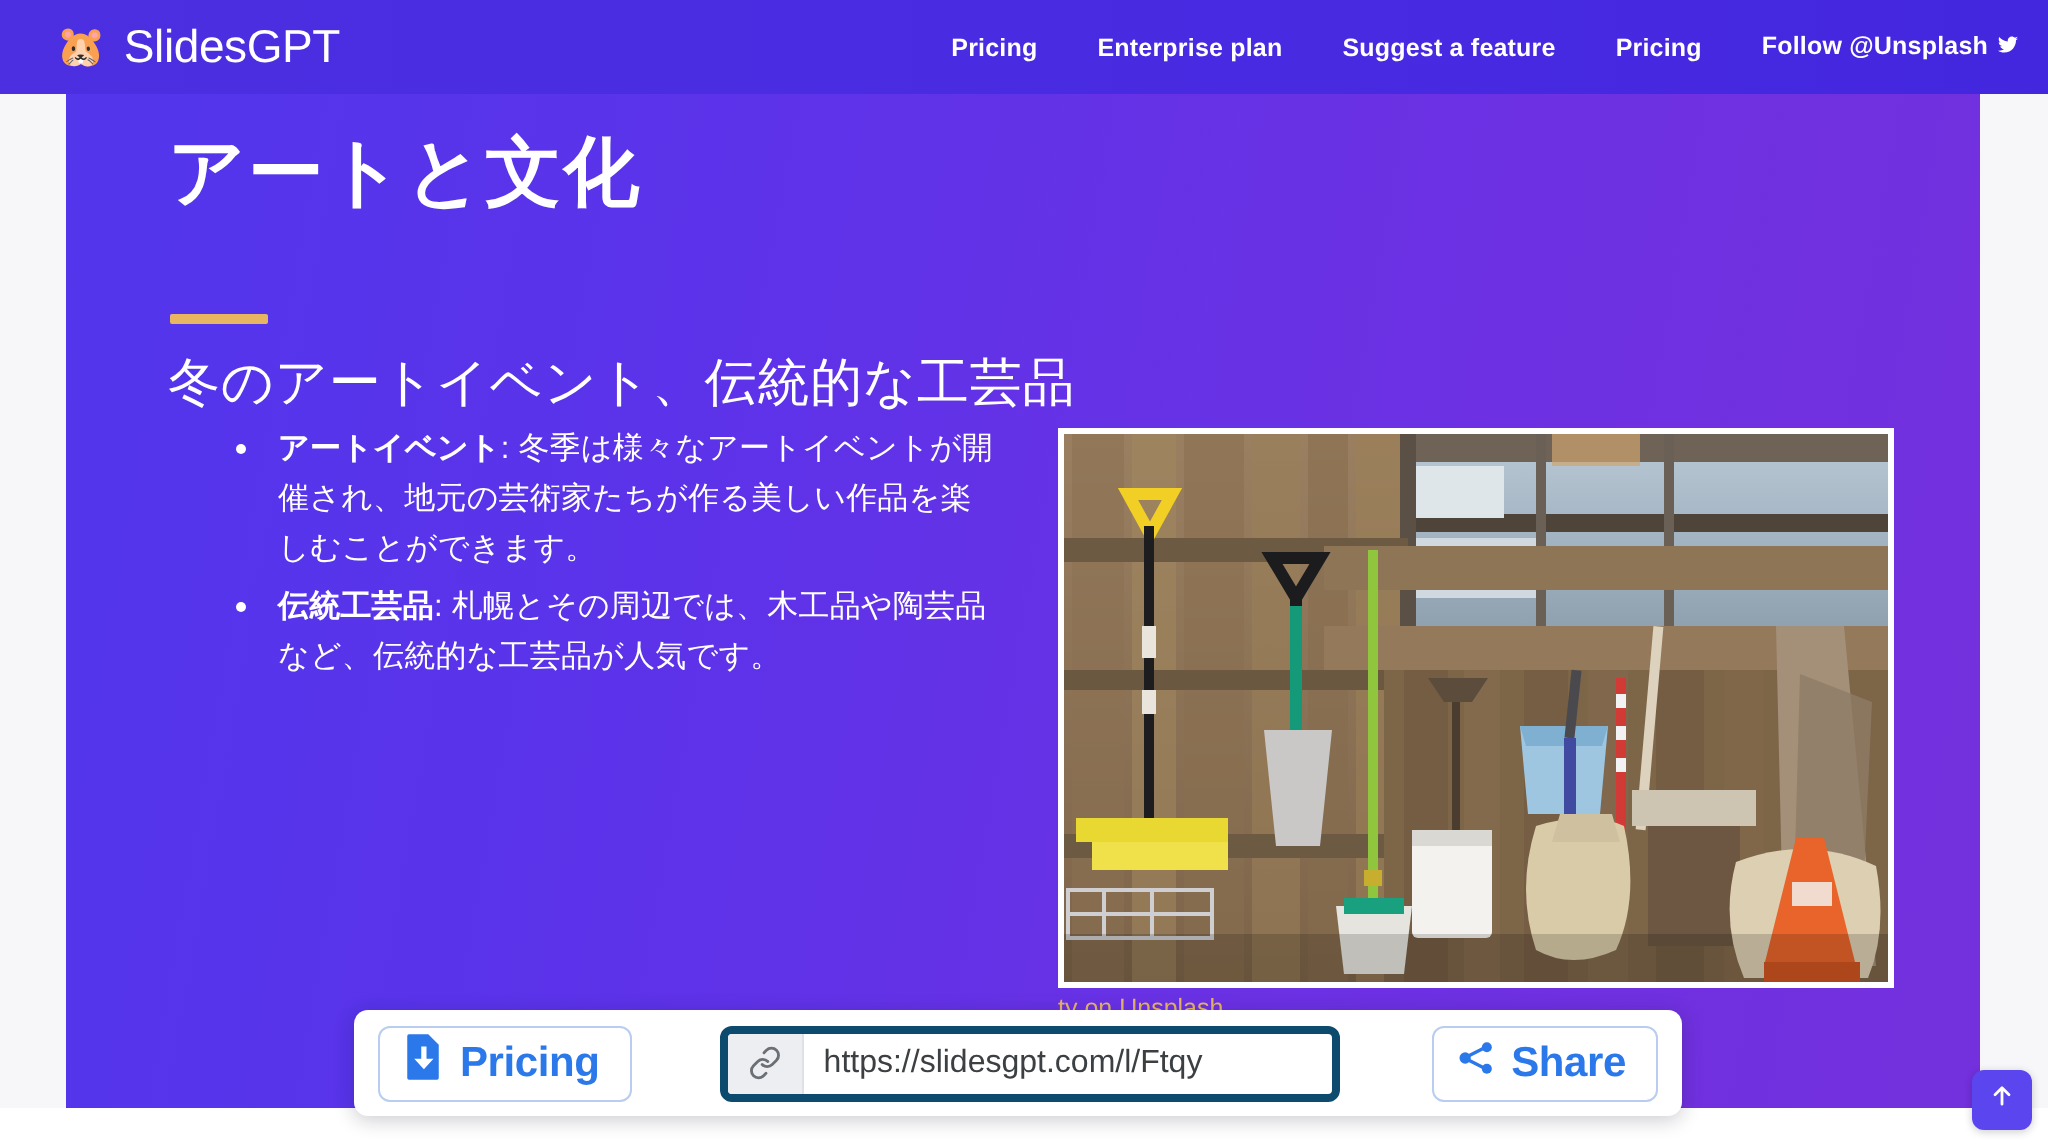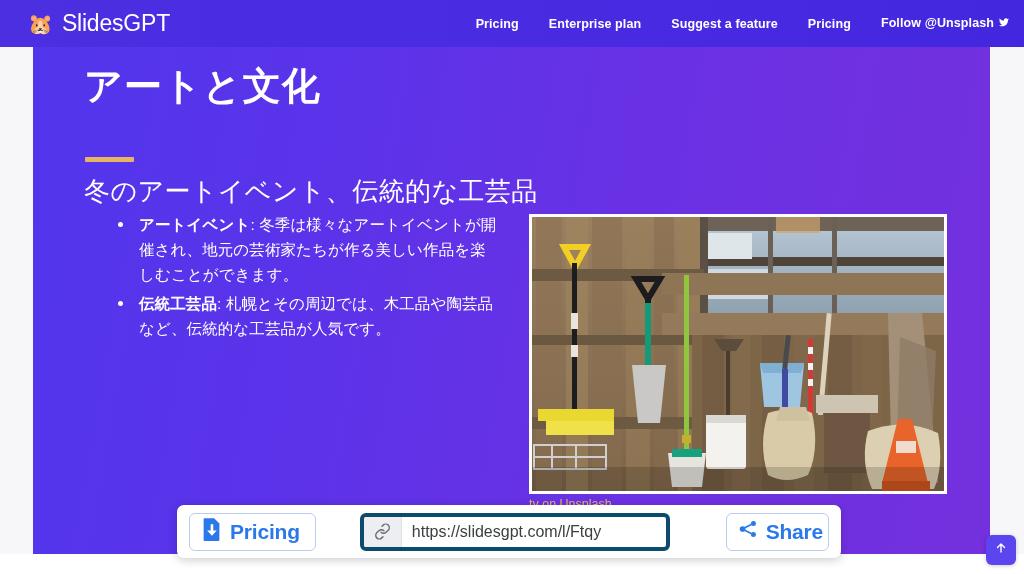--- a/index.html
+++ b/index.html
@@ -239,21 +239,21 @@
     color: #3c4043;
     background: transparent;
   }
 
   .share-btn {
     display: flex;
     align-items: center;
     gap: 8px;
     height: 38px;
     margin-left: auto;
-    padding: 0 5px 0 11px;
+    padding: 0 15px 0 11px;
     border: 1px solid #b9cdf0;
     border-radius: 6px;
     background: #ffffff;
     color: #2a78ea;
     font-size: 21px;
     font-weight: bold;
     letter-spacing: -0.2px;
     cursor: pointer;
     white-space: nowrap;
   }

